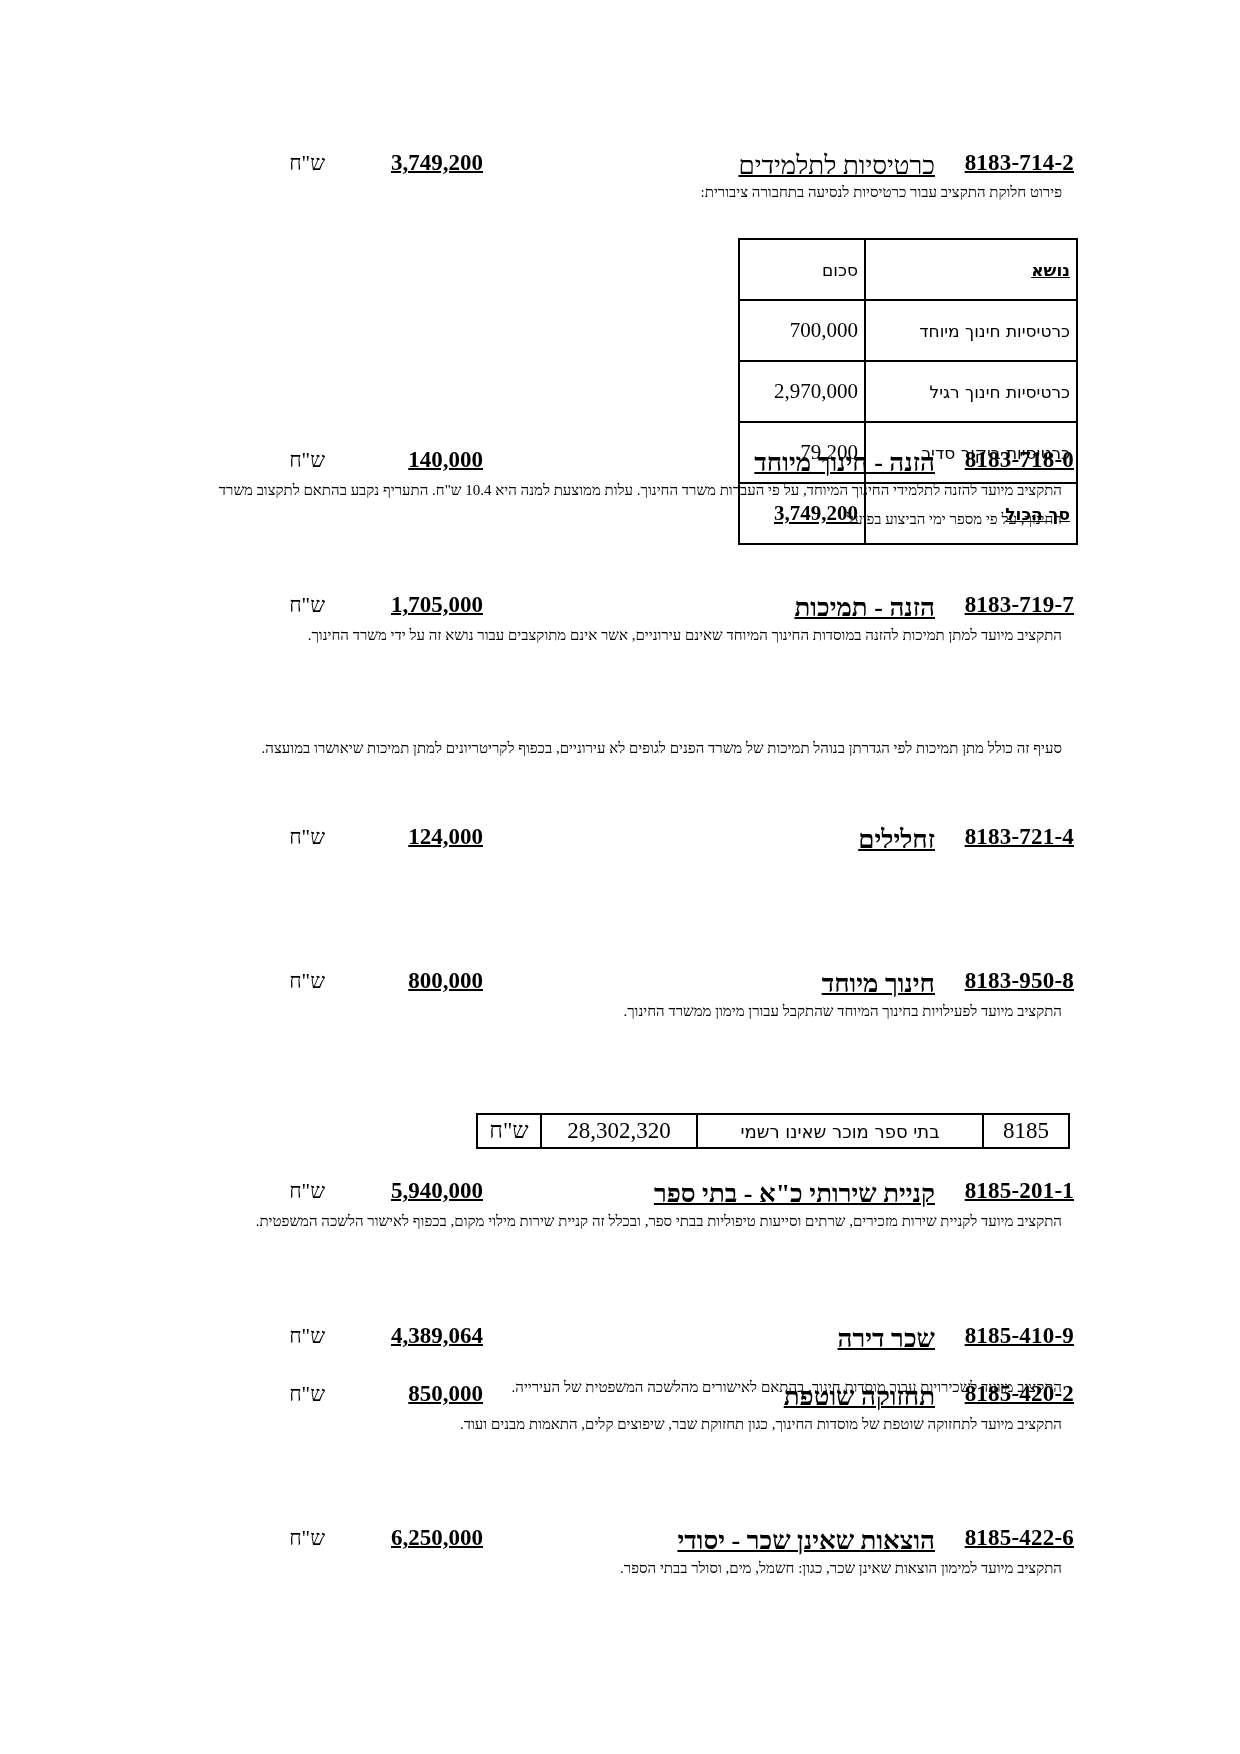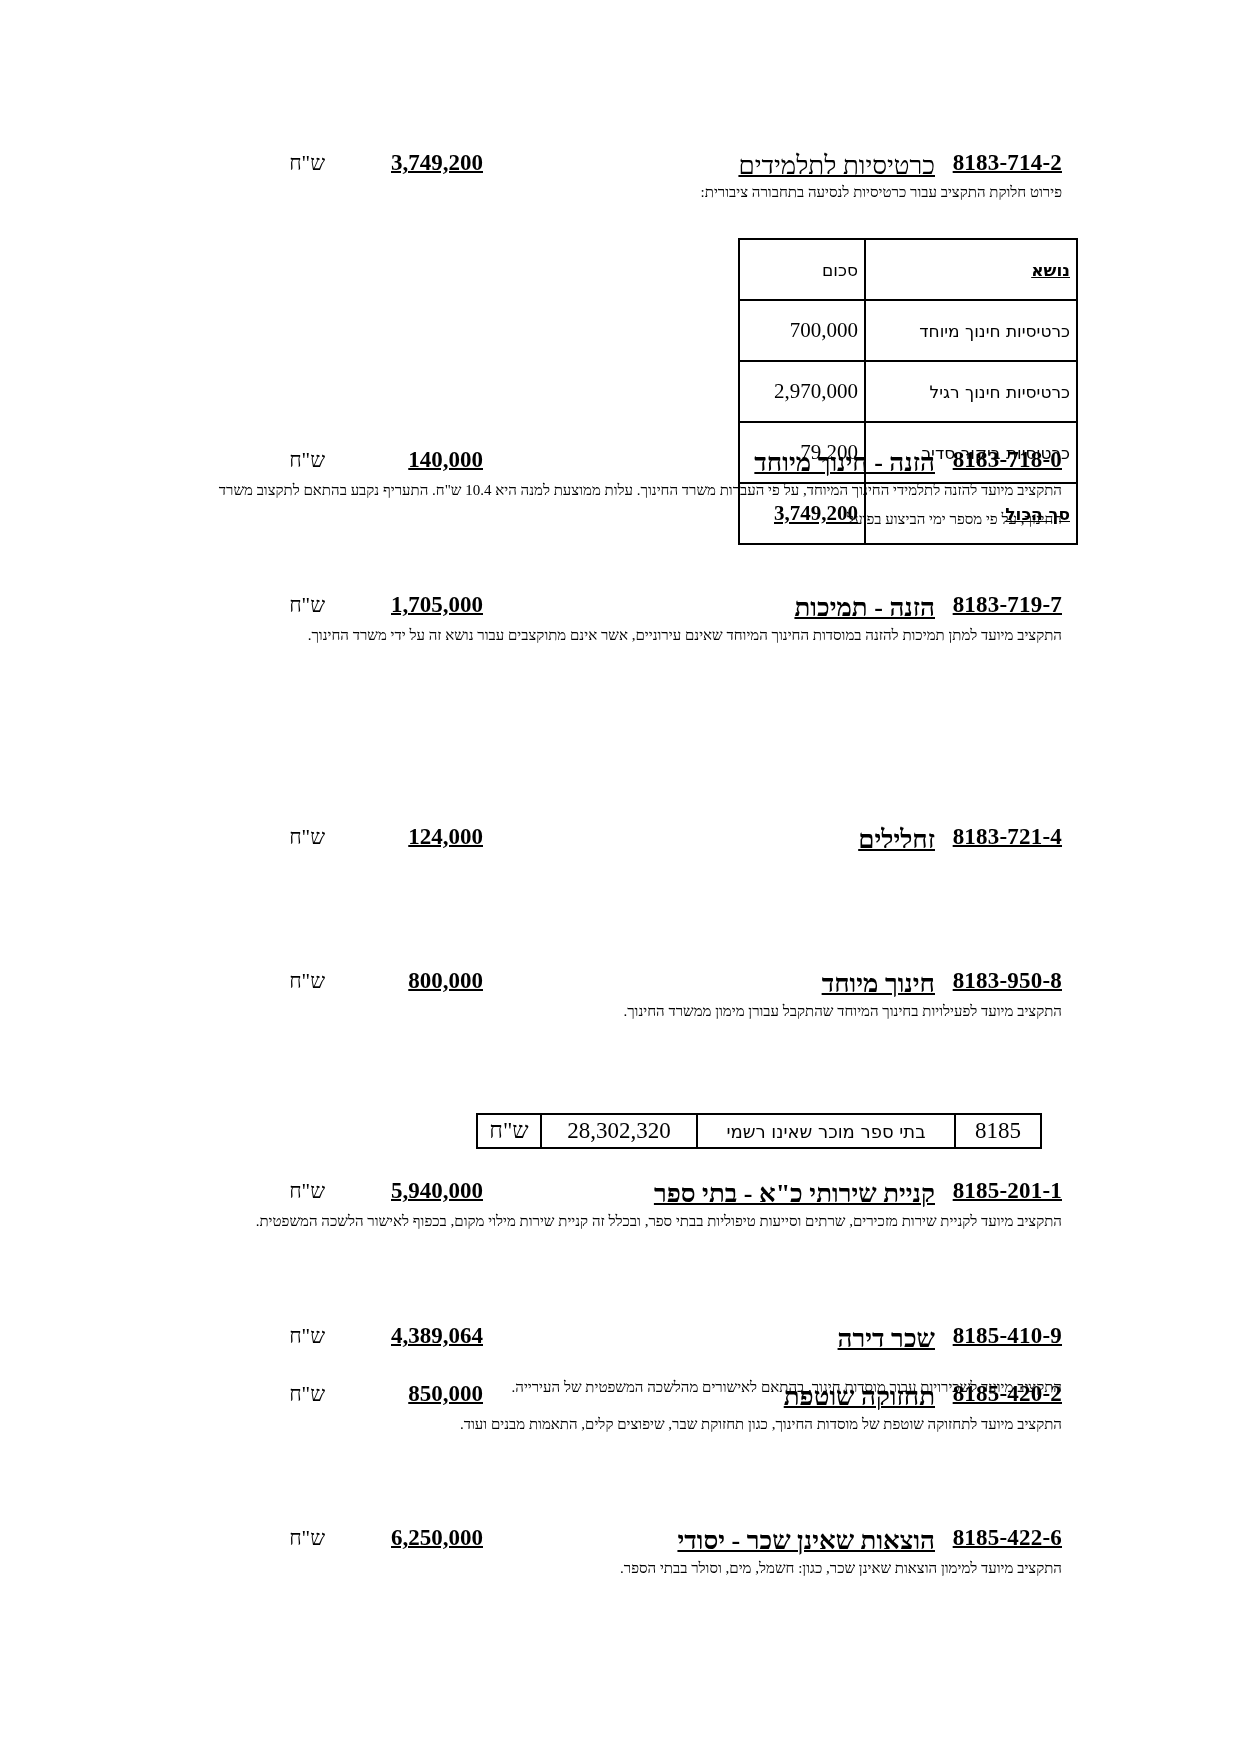--- a/index.html
+++ b/index.html
@@ -1,33 +1,33 @@
 <!DOCTYPE html>
 <html><head>
 <meta charset="utf-8">
 <style>
   html, body { margin:0; padding:0; background:#ffffff; }
   body { width:1240px; height:1754px; position:relative; overflow:hidden;
          font-family:"Liberation Serif","DejaVu Serif",serif; color:#000; }
   .page { position:absolute; left:0; top:0; width:1240px; height:1754px; }
   .hdr { position:absolute; left:0; width:1240px; height:30px; }
   .hdr span { position:absolute; white-space:nowrap; }
-  .code { right:178px; font-weight:bold; font-size:23px; text-decoration:underline; text-decoration-thickness:2px; top:0; letter-spacing:0.2px; }
+  .code { right:166px; font-weight:bold; font-size:23px; text-decoration:underline; text-decoration-thickness:2px; top:0; letter-spacing:0.2px; }
   .title { right:305px; font-weight:bold; font-size:26px; text-decoration:underline; text-decoration-thickness:2px; top:1px; direction:rtl; }
   .amount { right:757px; font-weight:bold; font-size:23px; text-decoration:underline; text-decoration-thickness:2px; top:0; }
   .cur { right:915px; font-size:21px; top:1px; direction:rtl; }
   .desc { position:absolute; right:178px; width:860px; direction:rtl; text-align:right; font-size:15px; line-height:29px; }
   table.breakdown { position:absolute; left:738px; top:238px; border-collapse:collapse; direction:rtl; font-size:21px; border:2.5px solid #000; }
   table.breakdown td, table.breakdown th { border:2px solid #000; padding:16px 6px; height:27px; text-align:right; font-weight:normal; white-space:nowrap; }
   table.breakdown .c-subj { width:198px; font-family:"DejaVu Sans",sans-serif; font-size:17px; }
   table.breakdown .c-amt { width:112px; font-size:21px; }
   table.breakdown .bold { font-weight:bold;text-decoration:underline; }
   table.summary { position:absolute; left:476px; top:1113px; border-collapse:collapse; direction:rtl; border:2.5px solid #000; font-size:23px; }
   table.summary td { border:2px solid #000; height:32px; padding:0 8px; white-space:nowrap; text-align:center; }
-  table.summary .sum-title { font-family:"DejaVu Sans",sans-serif; font-size:18px; padding:0 4px; }
+  table.summary .sum-title { font-family:"DejaVu Sans",sans-serif; font-size:18px; padding:0 18px; }
 </style>
 </head>
 <body>
 
 <div class="page">
 
   <div class="hdr" style="top:150px;">
     <span class="code">8183-714-2</span>
     <span class="title" style="font-weight:normal;">כרטיסיות לתלמידים</span>
     <span class="amount">3,749,200</span>
@@ -68,20 +68,21 @@
   </div>
   <div class="desc" style="top:476px;">התקציב מיועד להזנה לתלמידי החינוך המיוחד, על פי העברות משרד החינוך. עלות ממוצעת למנה היא 10.4 ש"ח. התעריף נקבע בהתאם לתקצוב משרד החינוך, על פי מספר ימי הביצוע בפועל.</div>
 
   <div class="hdr" style="top:592px;">
     <span class="code">8183-719-7</span>
     <span class="title">הזנה - תמיכות</span>
     <span class="amount">1,705,000</span>
     <span class="cur">ש"ח</span>
   </div>
   <div class="desc" style="top:621px;">התקציב מיועד למתן תמיכות להזנה במוסדות החינוך המיוחד שאינם עירוניים, אשר אינם מתוקצבים עבור נושא זה על ידי משרד החינוך.</div>
+  <div class="desc" style="top:734px;">סעיף זה כולל מתן תמיכות לפי הגדרתן בנוהל תמיכות של משרד הפנים לגופים לא עירוניים, בכפוף לקריטריונים למתן תמיכות שיאושרו במועצה.</div>
 
   <div class="hdr" style="top:824px;">
     <span class="code">8183-721-4</span>
     <span class="title">זחלילים</span>
     <span class="amount">124,000</span>
     <span class="cur">ש"ח</span>
   </div>
 
   <div class="hdr" style="top:968px;">
     <span class="code">8183-950-8</span>

